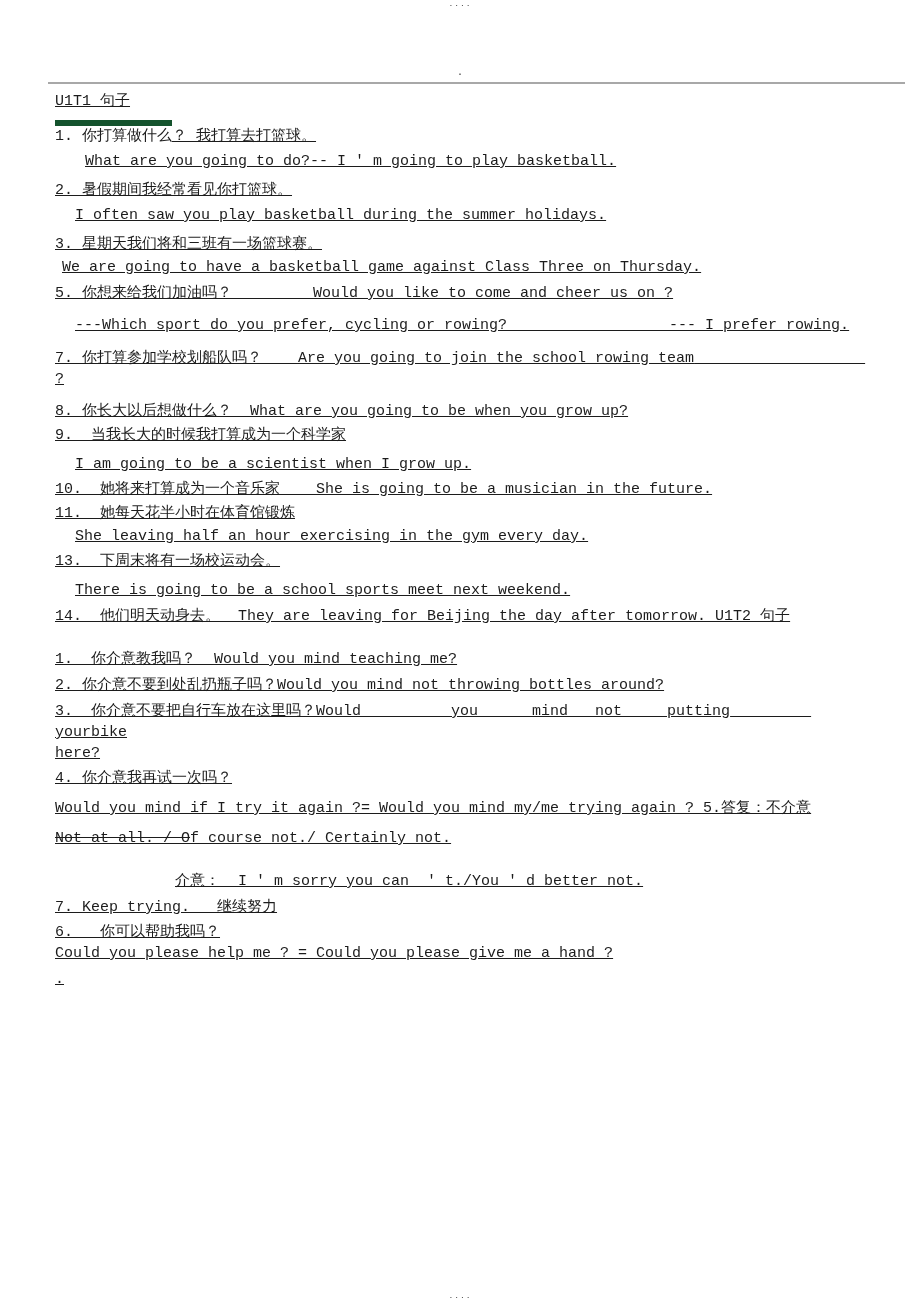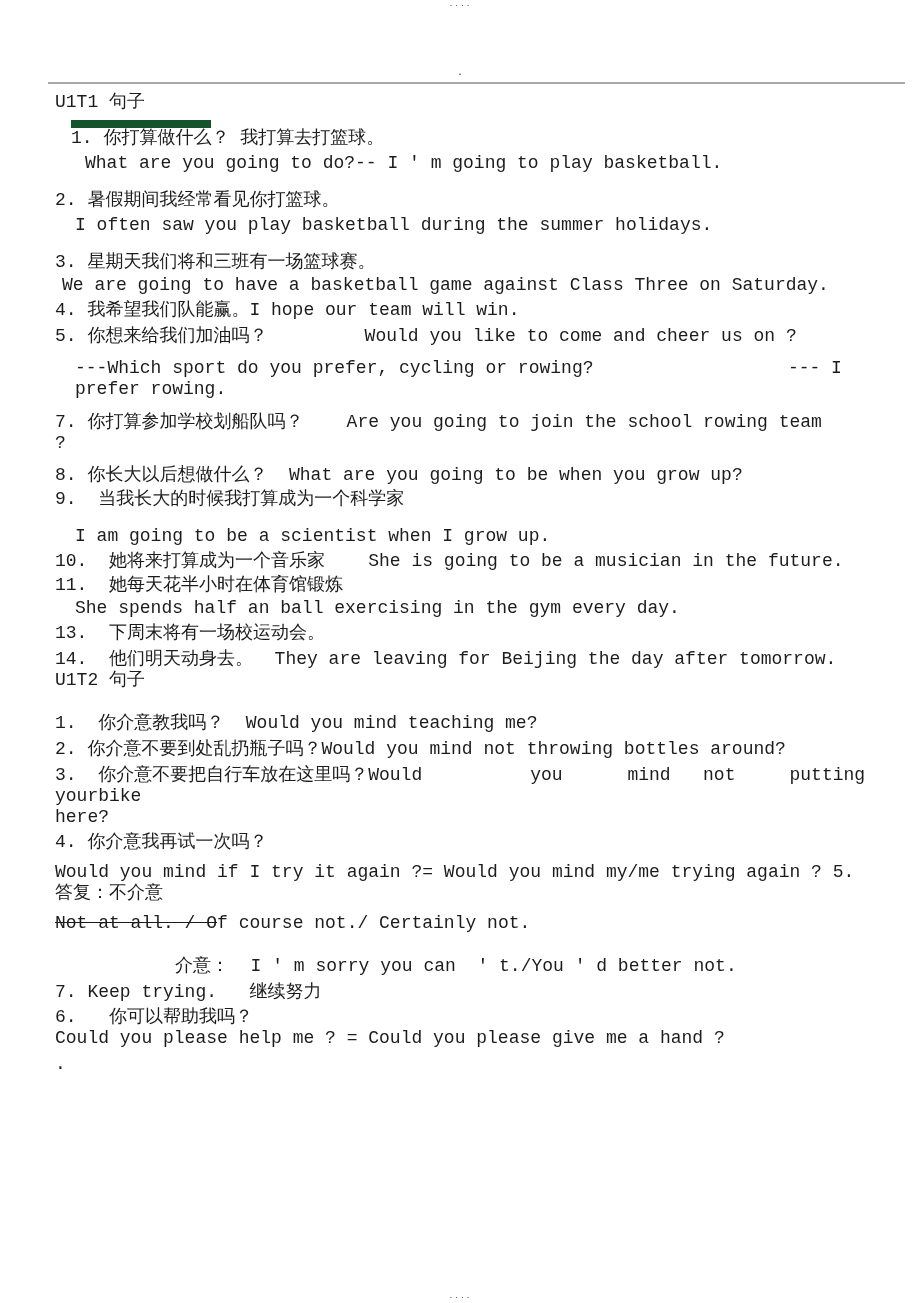--- a/index.html
+++ b/index.html
@@ -22,34 +22,35 @@
   .hdr-dot {
     position: absolute; top: 68px; left: 0; right: 0;
     text-align: center; font-size: 10px; color: #333; line-height: 10px;
   }
   .hdr-line {
     position: absolute; top: 82px; left: 48px; width: 857px;
     border-top: 2px solid #a8a8a8;
   }
   .doc {
     position: absolute; top: 92px; left: 55px; width: 815px;
-    font-size: 18px;
+    font-size: 15px;
+    text-decoration: underline;
   }
   .title { line-height: 20px; }
   .line { white-space: pre-wrap; line-height: 21px; }
-  .ovl { display: inline-block; border-top: 8px solid #14532d; margin-left: 16px; }
+  .ovl { display: inline-block; border-top: 6px solid #14532d; }
   .strike { text-decoration: line-through; margin-top: 46px; }
   
   .in7   { padding-left: 7px; }
   .in20  { padding-left: 20px; }
   .in30  { padding-left: 30px; }
   .in120 { padding-left: 120px; }
   
   .mt0  { margin-top: 0; }
-  .mt1  { margin-top: 16px; }
+  .mt1  { margin-top: 8px; }
   .mt2  { margin-top: 2px; }
   .mt3  { margin-top: 3px; }
   .mt4  { margin-top: 4px; }
   .mt5  { margin-top: 5px; }
   .mt6  { margin-top: 22px; }
   .mt8  { margin-top: 8px; }
   .mt9  { margin-top: 9px; }
   .mt11 { margin-top: 11px; }
   .mt12 { margin-top: 12px; }
 </style>
@@ -61,32 +62,32 @@
 <div class="hdr-line"></div>
 
 <div class="doc">
   <div class="title">U1T1 句子</div>
 
   <div class="line mt8"><span class="ovl">1. 你打算做什么</span><span>？ 我打算去打篮球。</span></div>
   <div class="line mt4 in30">What are you going to do?-- I ' m going to play basketball.</div>
   <div class="line mt1">2. 暑假期间我经常看见你打篮球。</div>
   <div class="line mt4 in20">I often saw you play basketball during the summer holidays.</div>
   <div class="line mt1">3. 星期天我们将和三班有一场篮球赛。</div>
-  <div class="line mt2 in7">We are going to have a basketball game against Class Three on Saturday.</div>
-  <div class="line mt4">4. 我希望我们队能赢。I hope our team will win.</div>
+  <div class="line mt2 in7">We are going to have a basketball game against Class Three on Thursday.</div>
   <div class="line mt5">5. 你想来给我们加油吗？         Would you like to come and cheer us on ?</div>
   <div class="line mt11 in20">---Which sport do you prefer, cycling or rowing?                  --- I prefer rowing.</div>
   <div class="line mt12">7. 你打算参加学校划船队吗？    Are you going to join the school rowing team                   ?</div>
   <div class="line mt11">8. 你长大以后想做什么？  What are you going to be when you grow up?</div>
   <div class="line mt3">9.  当我长大的时候我打算成为一个科学家</div>
   <div class="line mt1 in20">I am going to be a scientist when I grow up.</div>
   <div class="line mt4">10.  她将来打算成为一个音乐家    She is going to be a musician in the future.</div>
   <div class="line mt3">11.  她每天花半小时在体育馆锻炼</div>
-  <div class="line mt2 in20">She spends half an ball exercising in the gym every day.</div>
+  <div class="line mt2 in20">She leaving half an hour exercising in the gym every day.</div>
   <div class="line mt4">13.  下周末将有一场校运动会。</div>
+  <div class="line mt1 in20">There is going to be a school sports meet next weekend.</div>
   <div class="line mt5">14.  他们明天动身去。  They are leaving for Beijing the day after tomorrow. U1T2 句子</div>
   <div class="line mt6">1.  你介意教我吗？  Would you mind teaching me?</div>
   <div class="line mt5">2. 你介意不要到处乱扔瓶子吗？Would you mind not throwing bottles around?</div>
   <div class="line mt5">3.  你介意不要把自行车放在这里吗？Would          you      mind   not     putting         yourbike</div>
   <div class="line mt0">here?</div>
   <div class="line mt4">4. 你介意我再试一次吗？</div>
   <div class="line mt9">Would you mind if I try it again ?= Would you mind my/me trying again ? 5.答复：不介意</div>
   <div class="line mt9"><span class="strike">Not at all. / O</span><span>f course not./ Certainly not.</span></div>
   <div class="line mt6 in120">介意：  I ' m sorry you can  ' t./You ' d better not.</div>
   <div class="line mt5">7. Keep trying.   继续努力</div>

